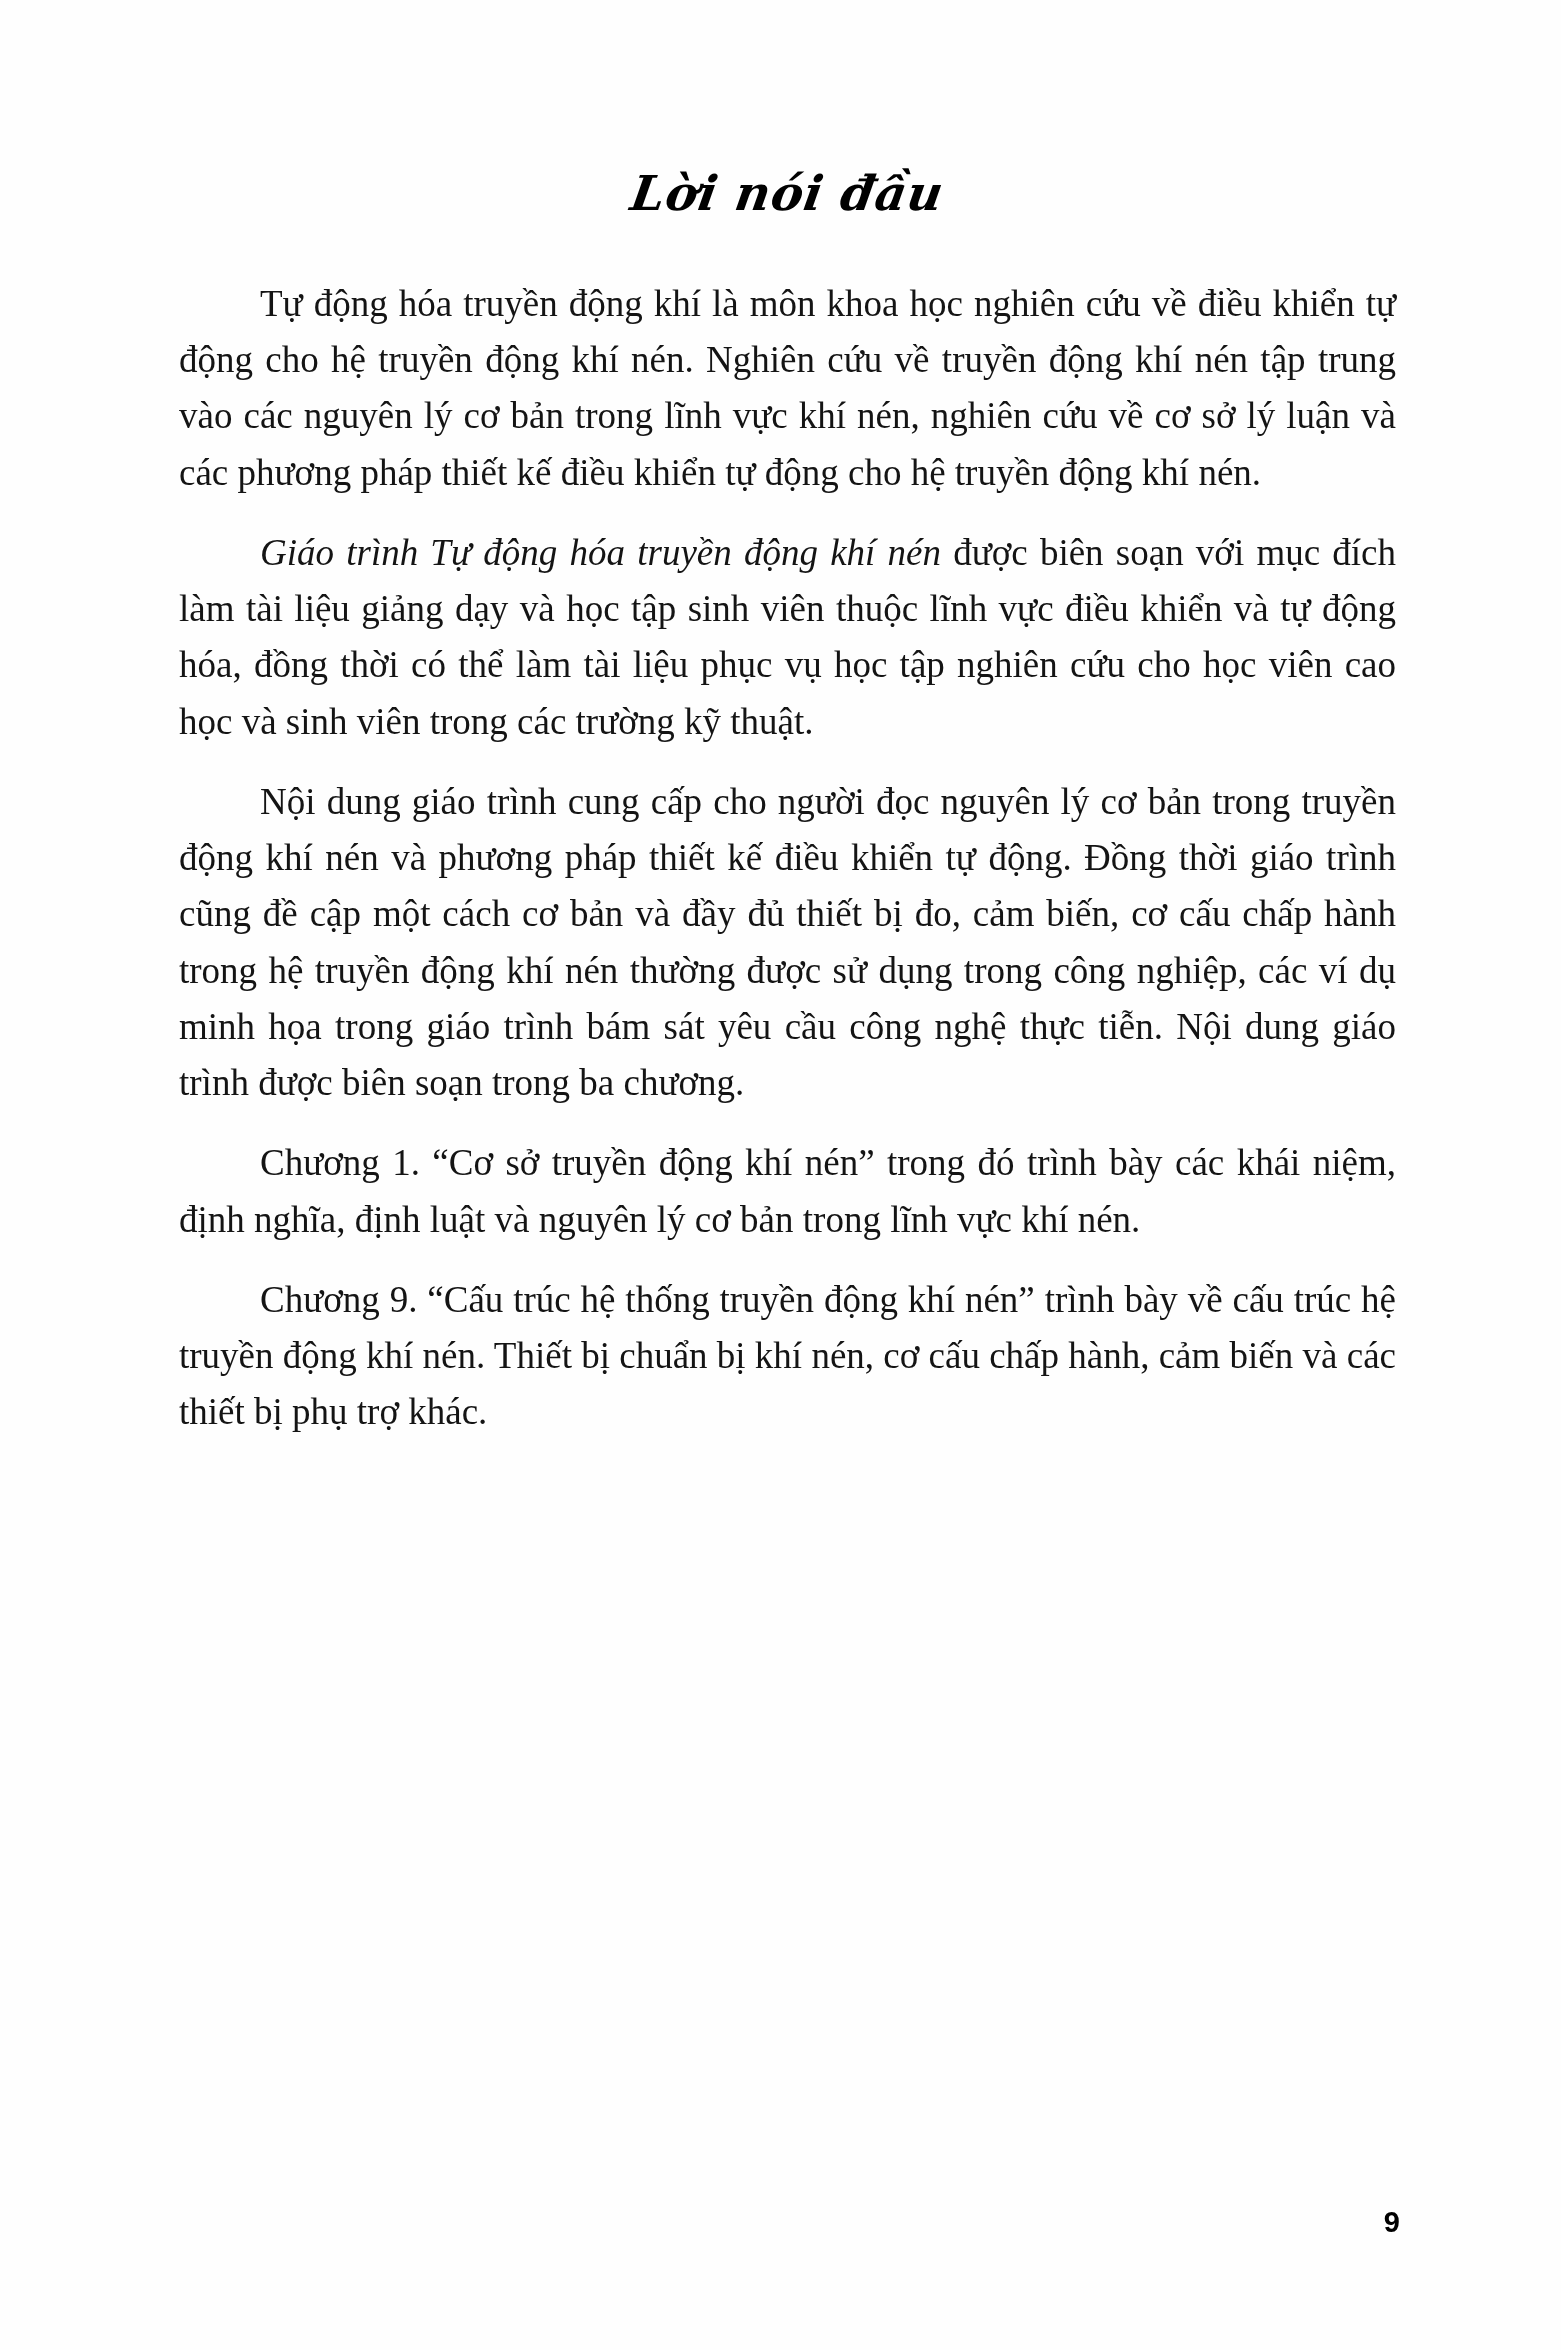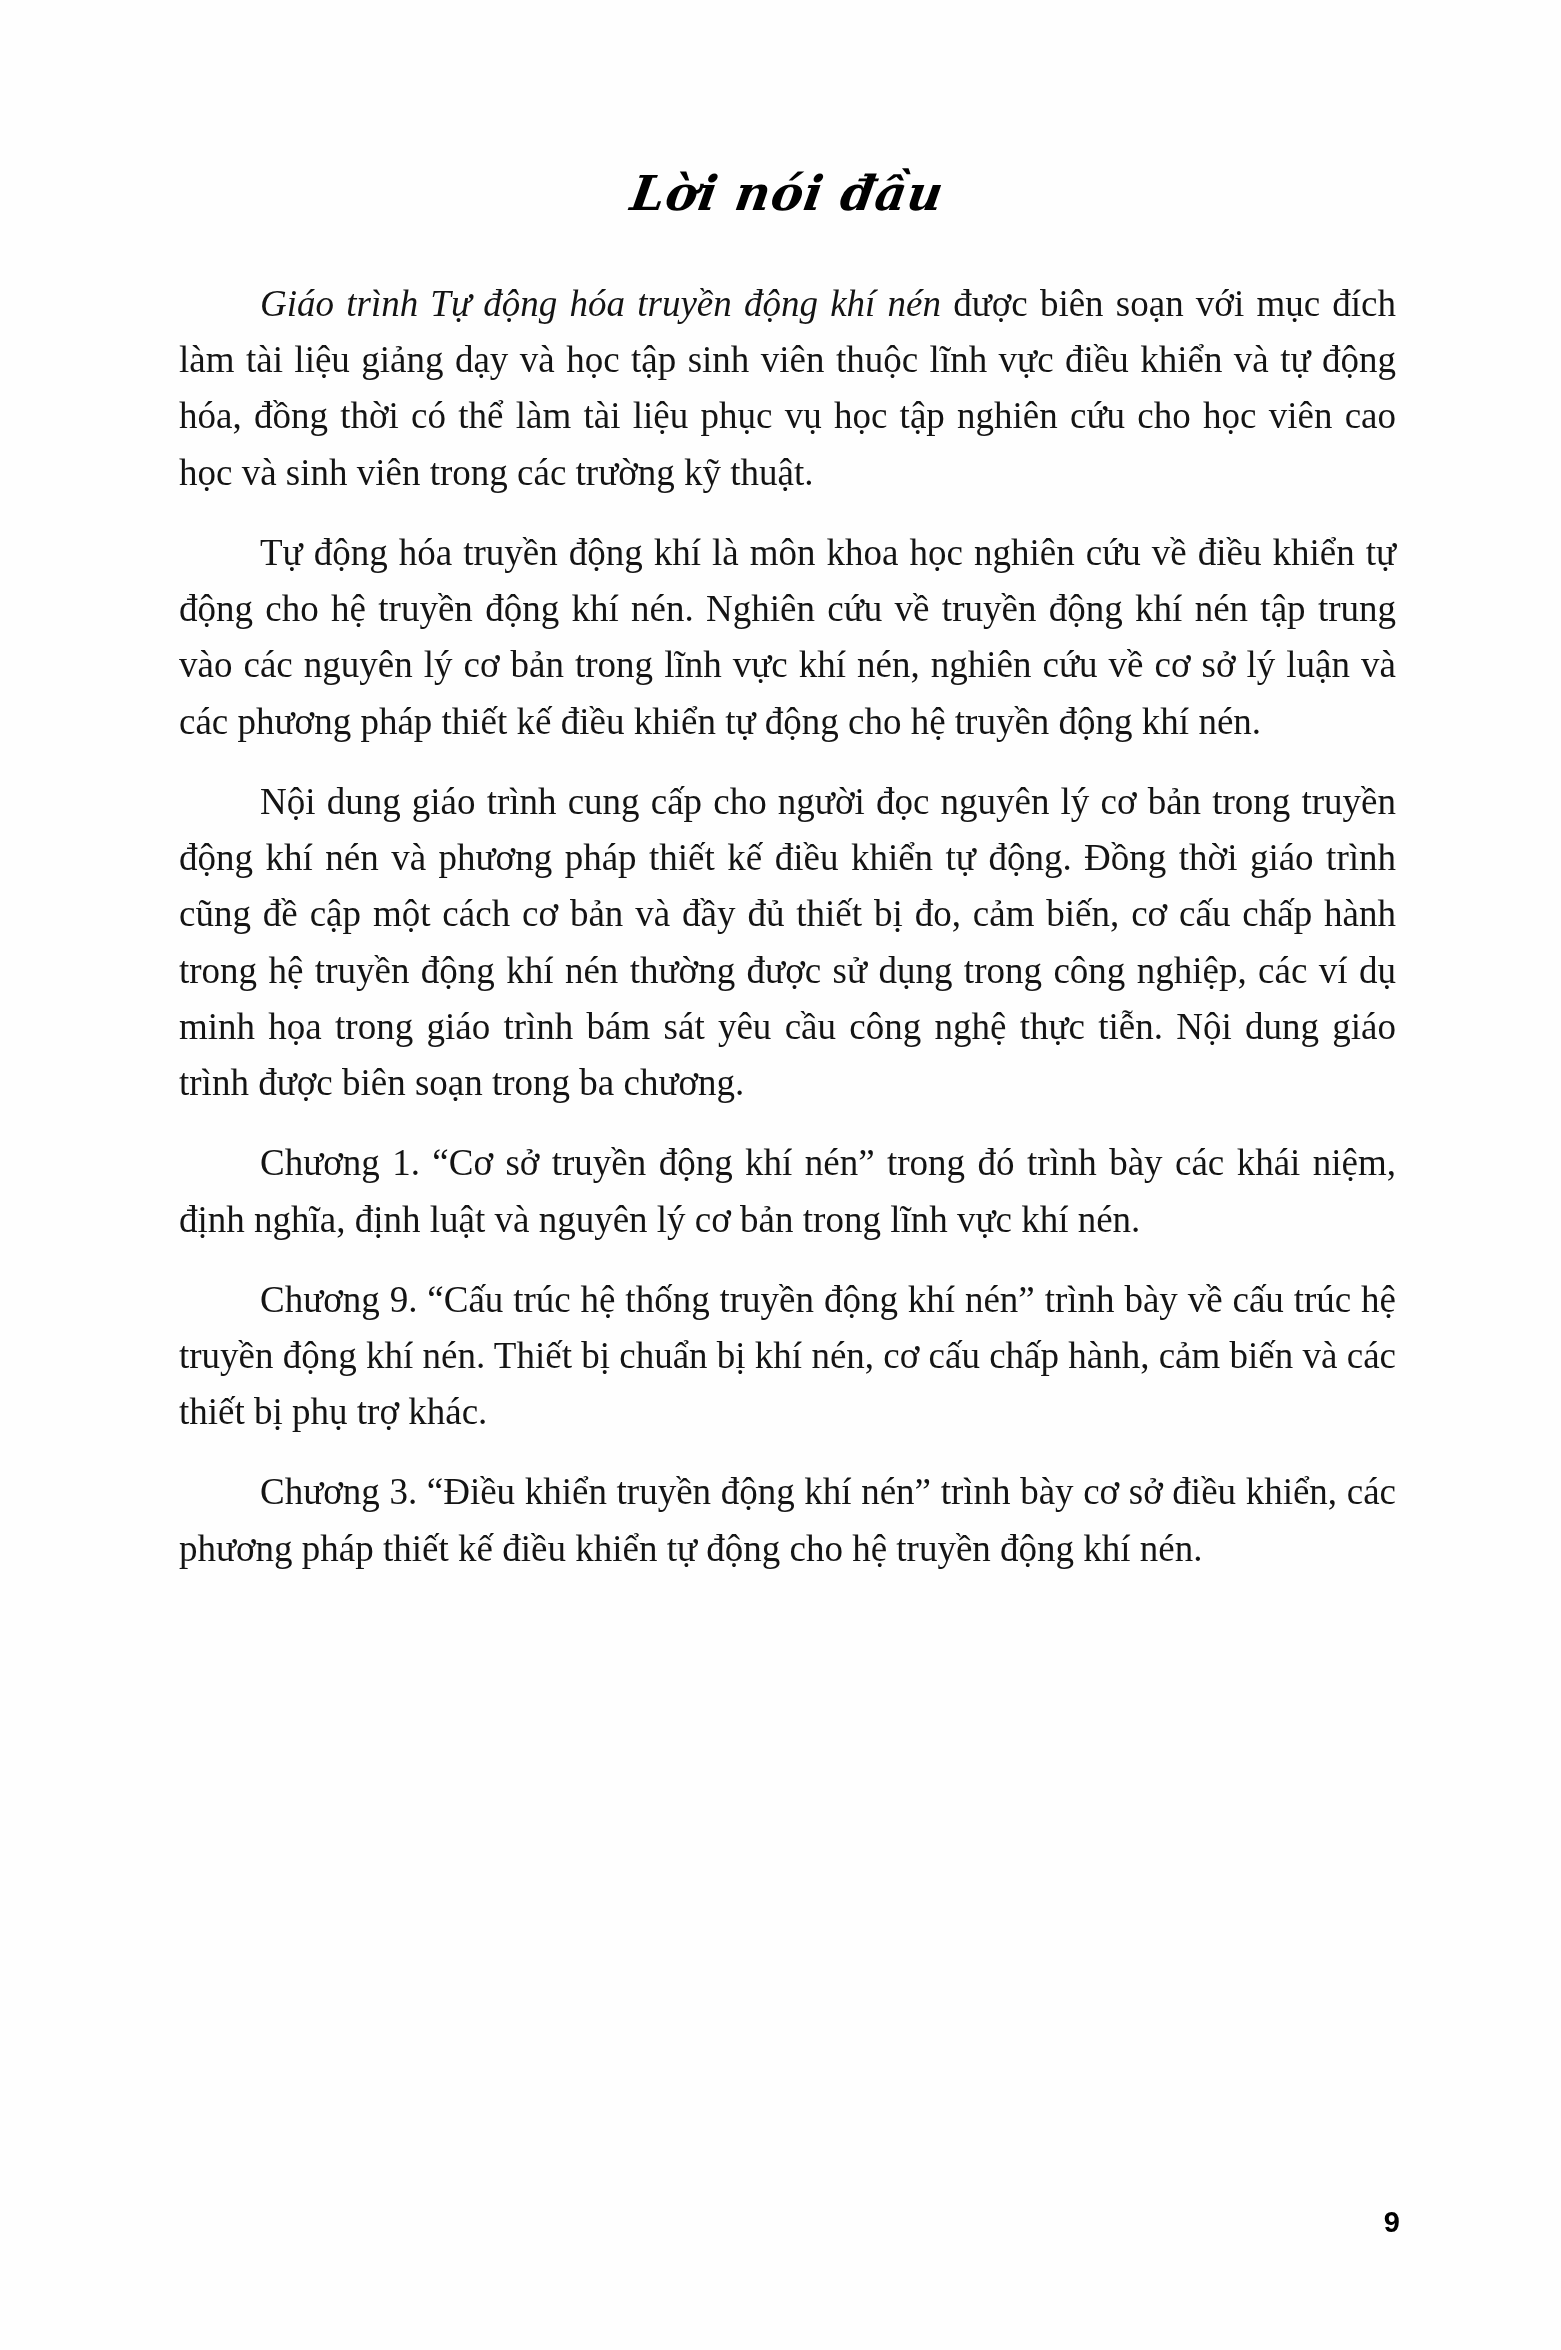--- a/index.html
+++ b/index.html
@@ -72,30 +72,29 @@
 </style>
 </head>
 <body>
 
 <div class="page">
 
   <div class="content">
 
     <h1 class="page-heading">Lời nói đầu</h1>
 
+    <p class="para">Tự động hóa truyền động khí là môn khoa học nghiên cứu về điều khiển tự động cho hệ truyền động khí nén. Nghiên cứu về truyền động khí nén tập trung vào các nguyên lý cơ bản trong lĩnh vực khí nén, nghiên cứu về cơ sở lý luận và các phương pháp thiết kế điều khiển tự động cho hệ truyền động khí nén.</p>
+
     <p class="para"><span class="em-title">Giáo trình Tự động hóa truyền động khí nén</span><span> được biên soạn với mục đích làm tài liệu giảng dạy và học tập sinh viên thuộc lĩnh vực điều khiển và tự động hóa, đồng thời có thể làm tài liệu phục vụ học tập nghiên cứu cho học viên cao học và sinh viên trong các trường kỹ thuật.</span></p>
-
-    <p class="para">Tự động hóa truyền động khí là môn khoa học nghiên cứu về điều khiển tự động cho hệ truyền động khí nén. Nghiên cứu về truyền động khí nén tập trung vào các nguyên lý cơ bản trong lĩnh vực khí nén, nghiên cứu về cơ sở lý luận và các phương pháp thiết kế điều khiển tự động cho hệ truyền động khí nén.</p>
 
     <p class="para">Nội dung giáo trình cung cấp cho người đọc nguyên lý cơ bản trong truyền động khí nén và phương pháp thiết kế điều khiển tự động. Đồng thời giáo trình cũng đề cập một cách cơ bản và đầy đủ thiết bị đo, cảm biến, cơ cấu chấp hành trong hệ truyền động khí nén thường được sử dụng trong công nghiệp, các ví dụ minh họa trong giáo trình bám sát yêu cầu công nghệ thực tiễn. Nội dung giáo trình được biên soạn trong ba chương.</p>
 
     <p class="para">Chương 1. “Cơ sở truyền động khí nén” trong đó trình bày các khái niệm, định nghĩa, định luật và nguyên lý cơ bản trong lĩnh vực khí nén.</p>
 
     <p class="para">Chương 9. “Cấu trúc hệ thống truyền động khí nén” trình bày về cấu trúc hệ truyền động khí nén. Thiết bị chuẩn bị khí nén, cơ cấu chấp hành, cảm biến và các thiết bị phụ trợ khác.</p>
 
-    <p class="para">Chương 3. “Điều khiển truyền động khí nén” trình bày cơ sở điều khiển, các phương pháp thiết kế điều khiển tự động cho hệ truyền động khí nén.</p>
 
   </div>
 
   <div class="page-number">9</div>
 
 </div>
 
 
 </body></html>

